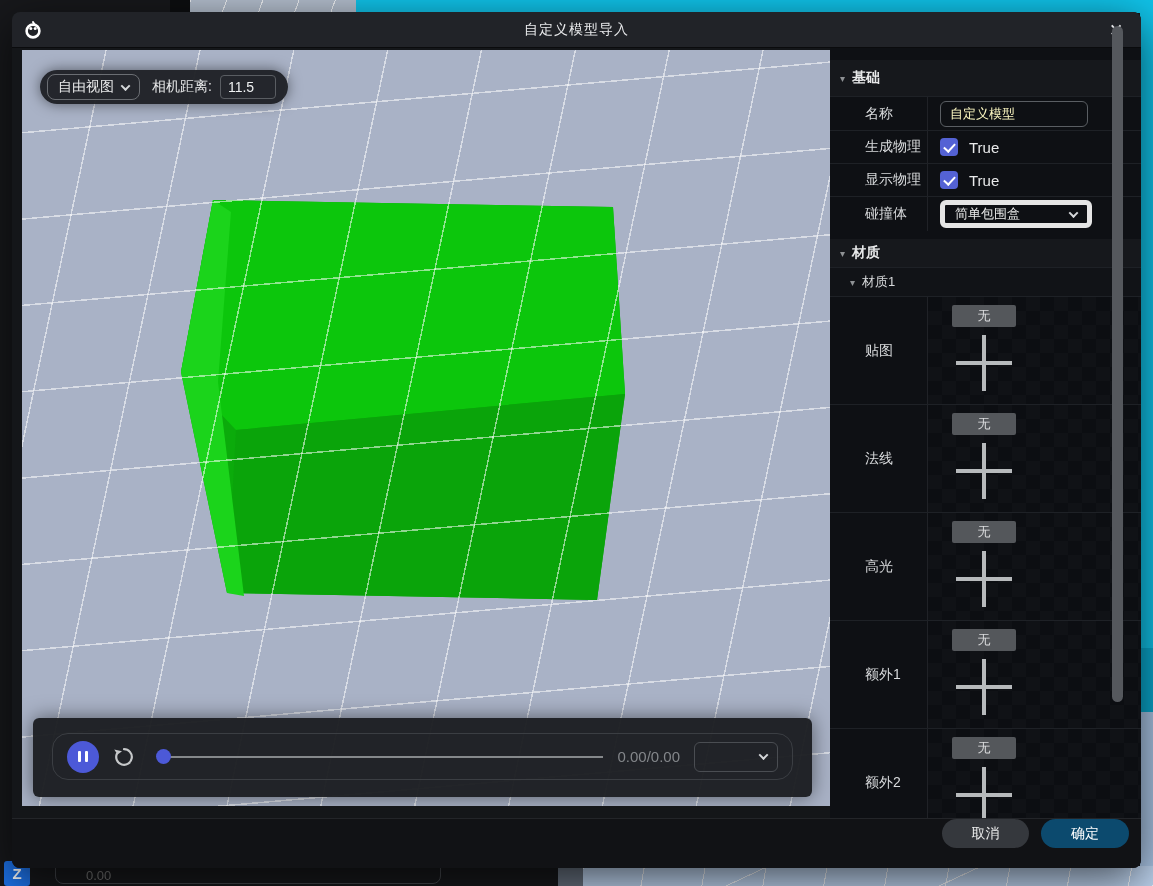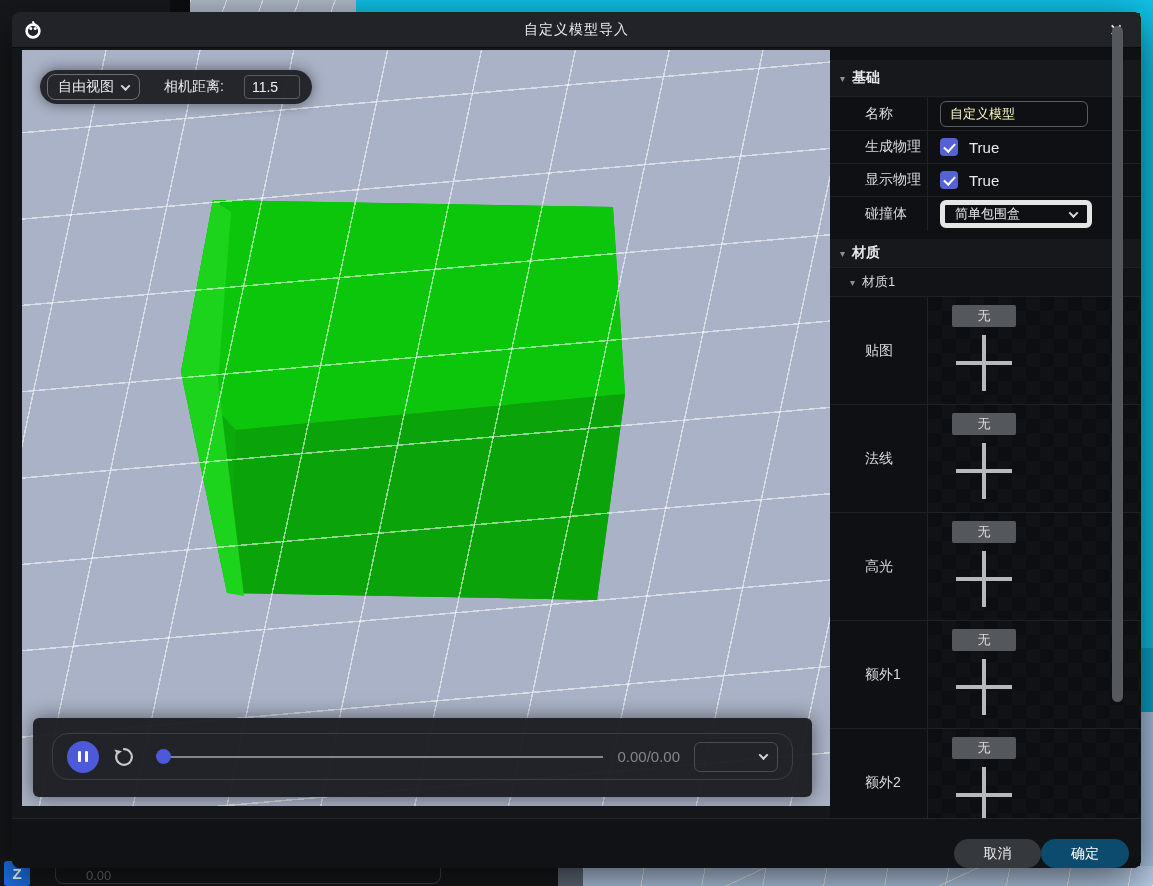--- a/index.html
+++ b/index.html
@@ -39,21 +39,21 @@
   
   #viewport { left:10px; top:38px; width:808px; height:756px; background:#a9b2c6; overflow:hidden; }
   #grid-overlay { left:-300px; top:-300px; width:1500px; height:1400px;
     background-image:
       repeating-linear-gradient(to bottom, rgba(255,255,255,.55) 0 1.5px, transparent 1.5px 86px),
       repeating-linear-gradient(to right,  rgba(255,255,255,.55) 0 1.5px, transparent 1.5px 96px);
     transform:rotate(-5deg) skewX(-17deg); z-index:2; pointer-events:none; }
   #box-svg { left:0; top:0; z-index:1; }
 
   
-  #view-pill { left:18px; top:20px; height:34px; z-index:5; display:flex; align-items:center; gap:24px;
+  #view-pill { left:18px; top:20px; height:34px; z-index:5; display:flex; align-items:center; gap:12px;
     background:rgba(30,32,37,.96); border-radius:17px; padding:0 12px 0 7px;
     box-shadow:0 0 14px rgba(0,0,0,.5); }
   #view-select { display:flex; align-items:center; gap:8px; height:26px; padding:0 10px;
     border:1px solid #6b6e73; border-radius:8px; color:#e8e9ea; font-size:14px; cursor:pointer; }
   .chev { width:7px; height:7px; border-right:2px solid #d5d7d9; border-bottom:2px solid #d5d7d9;
     transform:rotate(45deg) translate(-1px,-1px); }
   #cam-label { color:#e8e9ea; font-size:14px; }
   #cam-value { width:56px; height:24px; border:1px solid #5a5d62; border-radius:4px;
     color:#eef0f1; font-size:14px; display:flex; align-items:center; padding-left:7px; margin-left:-4px; }
 
@@ -101,21 +101,21 @@
     background-size:28px 28px; background-position:0 0,14px 14px; }
   .none-btn { width:64px; height:22px; background:#54575b; color:#dcdddf; font-size:13px; border:none;
     border-radius:2px; margin-left:12px; cursor:pointer; font-family:inherit; }
   .plus-icon { position:relative; width:56px; height:56px; margin:8px 0 0 16px; cursor:pointer; }
   .plus-icon::before { content:""; position:absolute; left:0; top:26px; width:56px; height:4px; background:#b7babc; }
   .plus-icon::after  { content:""; position:absolute; left:26px; top:0; width:4px; height:56px; background:#b7babc; }
   #scrollbar { right:18px; top:14px; width:11px; height:676px; background:#55585d; border-radius:6px; z-index:6; }
 
   
   #footer { left:0; right:0; bottom:0; height:50px; background:#111215; border-top:1px solid #232529;
-    border-radius:0 0 8px 8px; display:flex; align-items:flex-end; justify-content:flex-end; 
+    border-radius:0 0 8px 8px; display:flex; align-items:flex-start; justify-content:flex-end; gap:12px;
     padding-right:12px; }
   .btn { height:29px; border:none; border-radius:15px; font-size:14px; font-family:inherit; cursor:pointer; }
   #cancel-btn { width:87px; background:#35383d; color:#eceded; }
   #ok-btn { width:88px; background:#0c4a6e; color:#fff; }
 </style>
 </head>
 <body>
 
 <div class="abs" id="bg-top-divider"></div>
 <div class="abs" id="bg-top-grid"></div>

